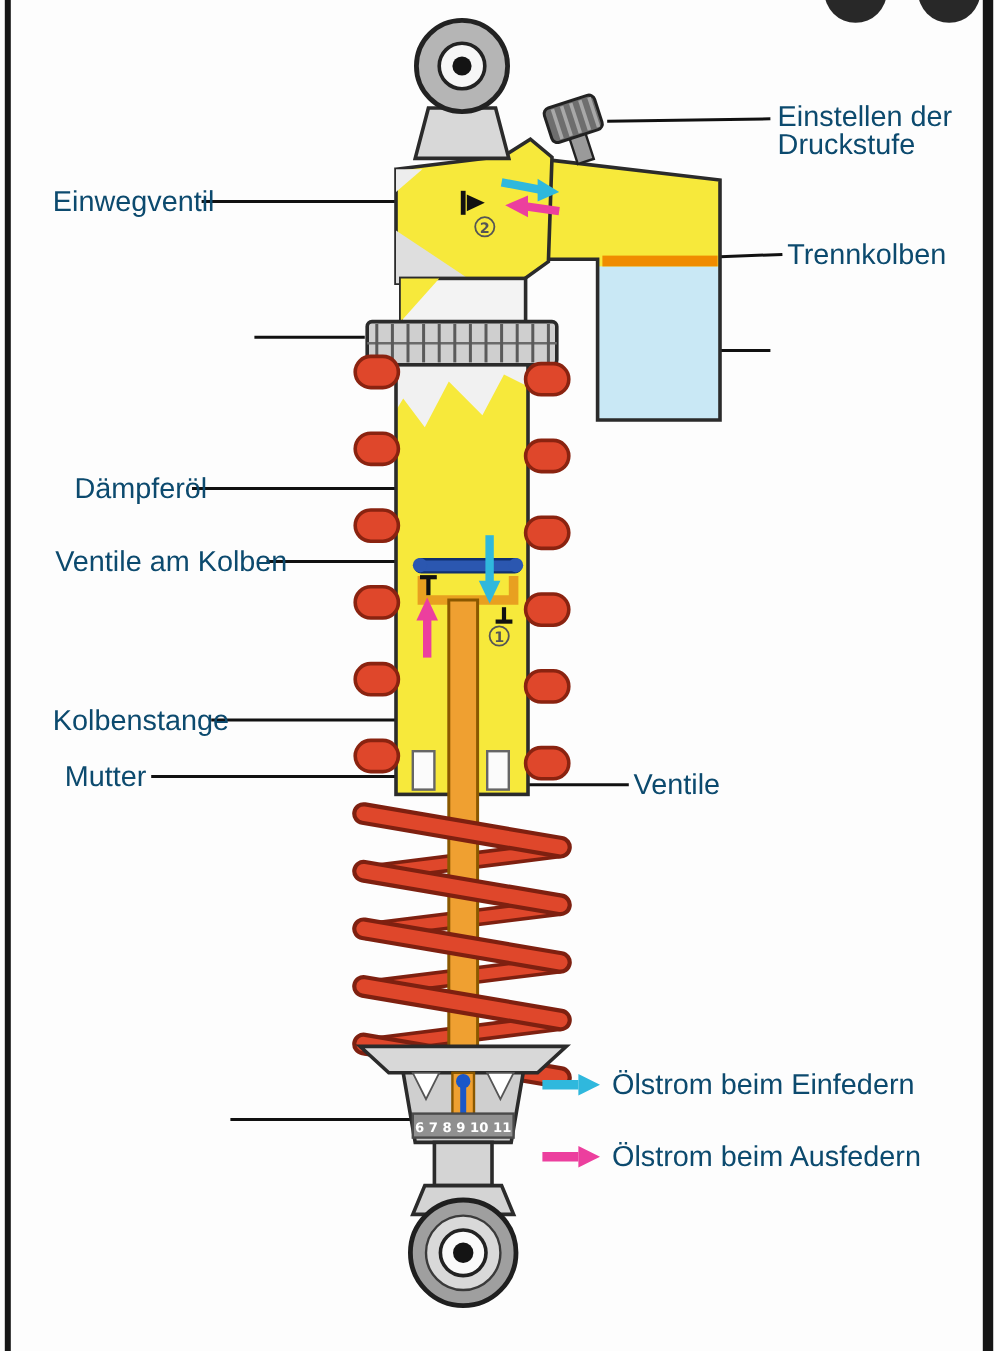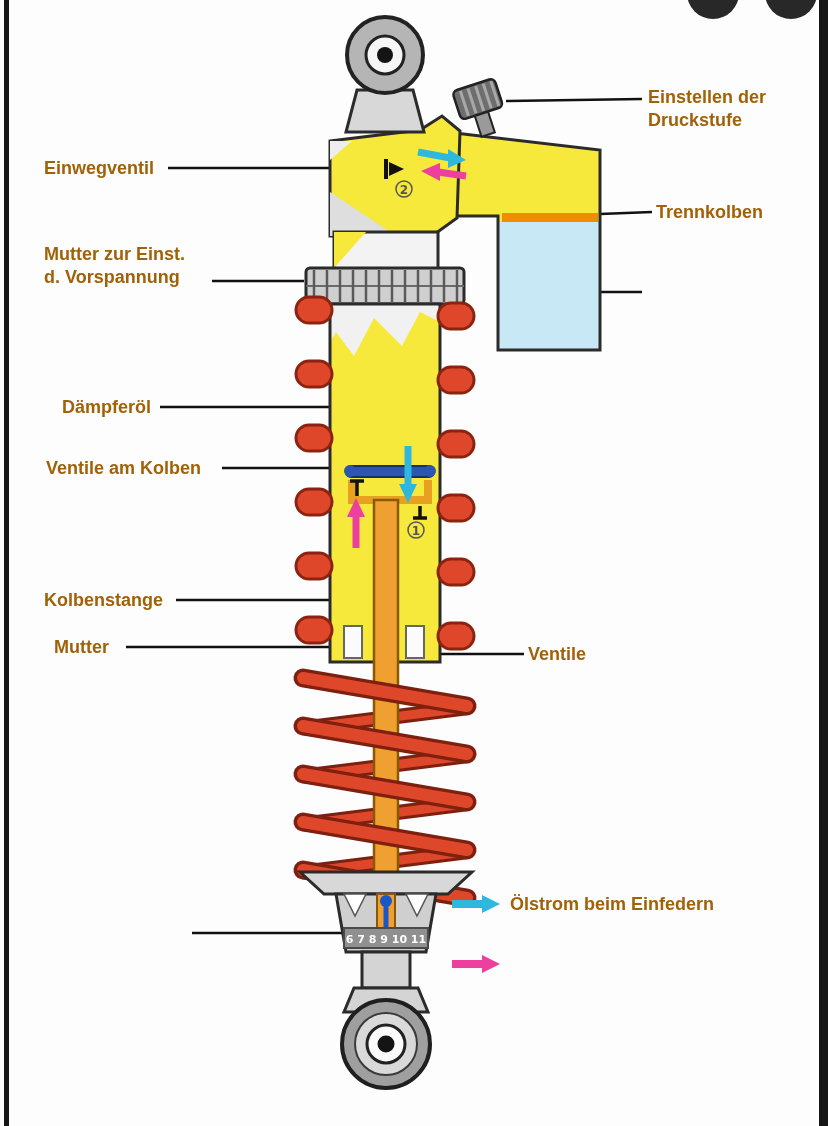--- a/index.html
+++ b/index.html
@@ -1,19 +1,19 @@
 <!DOCTYPE html>
 <html><head>
 <meta charset="utf-8">
 <style>
   html,body{margin:0;padding:0;background:#ffffff;}
   body{width:828px;height:1126px;font-family:"Liberation Sans",sans-serif;}
   .stage{position:relative;width:828px;height:1126px;background:#fdfdfd;overflow:hidden;}
   .stage svg{position:absolute;left:0;top:0;}
-  .lbl{position:absolute;font-weight:700;font-size:18px;line-height:23px;color:#a16207;white-space:nowrap;}
+  .lbl{position:absolute;font-weight:400;font-size:24px;line-height:23px;color:#0c4a6e;white-space:nowrap;}
   .lbl .ln{display:block;}
   svg text{font-family:"DejaVu Sans",sans-serif;font-weight:700;}
 </style>
 </head>
 <body>
 
 <div class="stage">
 
   <svg width="828" height="1126" viewBox="0 0 828 1126">
 
@@ -211,24 +211,20 @@
       <polygon points="482,895 482,913 500,904" fill="#2fb8dd"></polygon>
     </g>
     <g>
       <line x1="452" y1="964" x2="482" y2="964" stroke="#ec3f9e" stroke-width="8"></line>
       <polygon points="482,955 482,973 500,964" fill="#ec3f9e"></polygon>
     </g>
   </svg>
 
   <div class="lbl" style="left:44px;top:157px">Einwegventil</div>
 
-  <div class="lbl" style="left:44px;top:243px">
-    <span class="ln">Mutter zur Einst.</span>
-    <span class="ln">d. Vorspannung</span>
-  </div>
 
   <div class="lbl" style="left:62px;top:396px">Dämpferöl</div>
 
   <div class="lbl" style="left:46px;top:457px">Ventile am Kolben</div>
 
   <div class="lbl" style="left:44px;top:589px">Kolbenstange</div>
 
   <div class="lbl" style="left:54px;top:636px">Mutter</div>
 
 
@@ -237,14 +233,15 @@
     <span class="ln">Druckstufe</span>
   </div>
 
   <div class="lbl" style="left:656px;top:201px">Trennkolben</div>
 
 
   <div class="lbl" style="left:528px;top:643px">Ventile</div>
 
   <div class="lbl" style="left:510px;top:893px">Ölstrom beim Einfedern</div>
 
+  <div class="lbl" style="left:510px;top:953px">Ölstrom beim Ausfedern</div>
 
 </div>
 
 </body></html>

